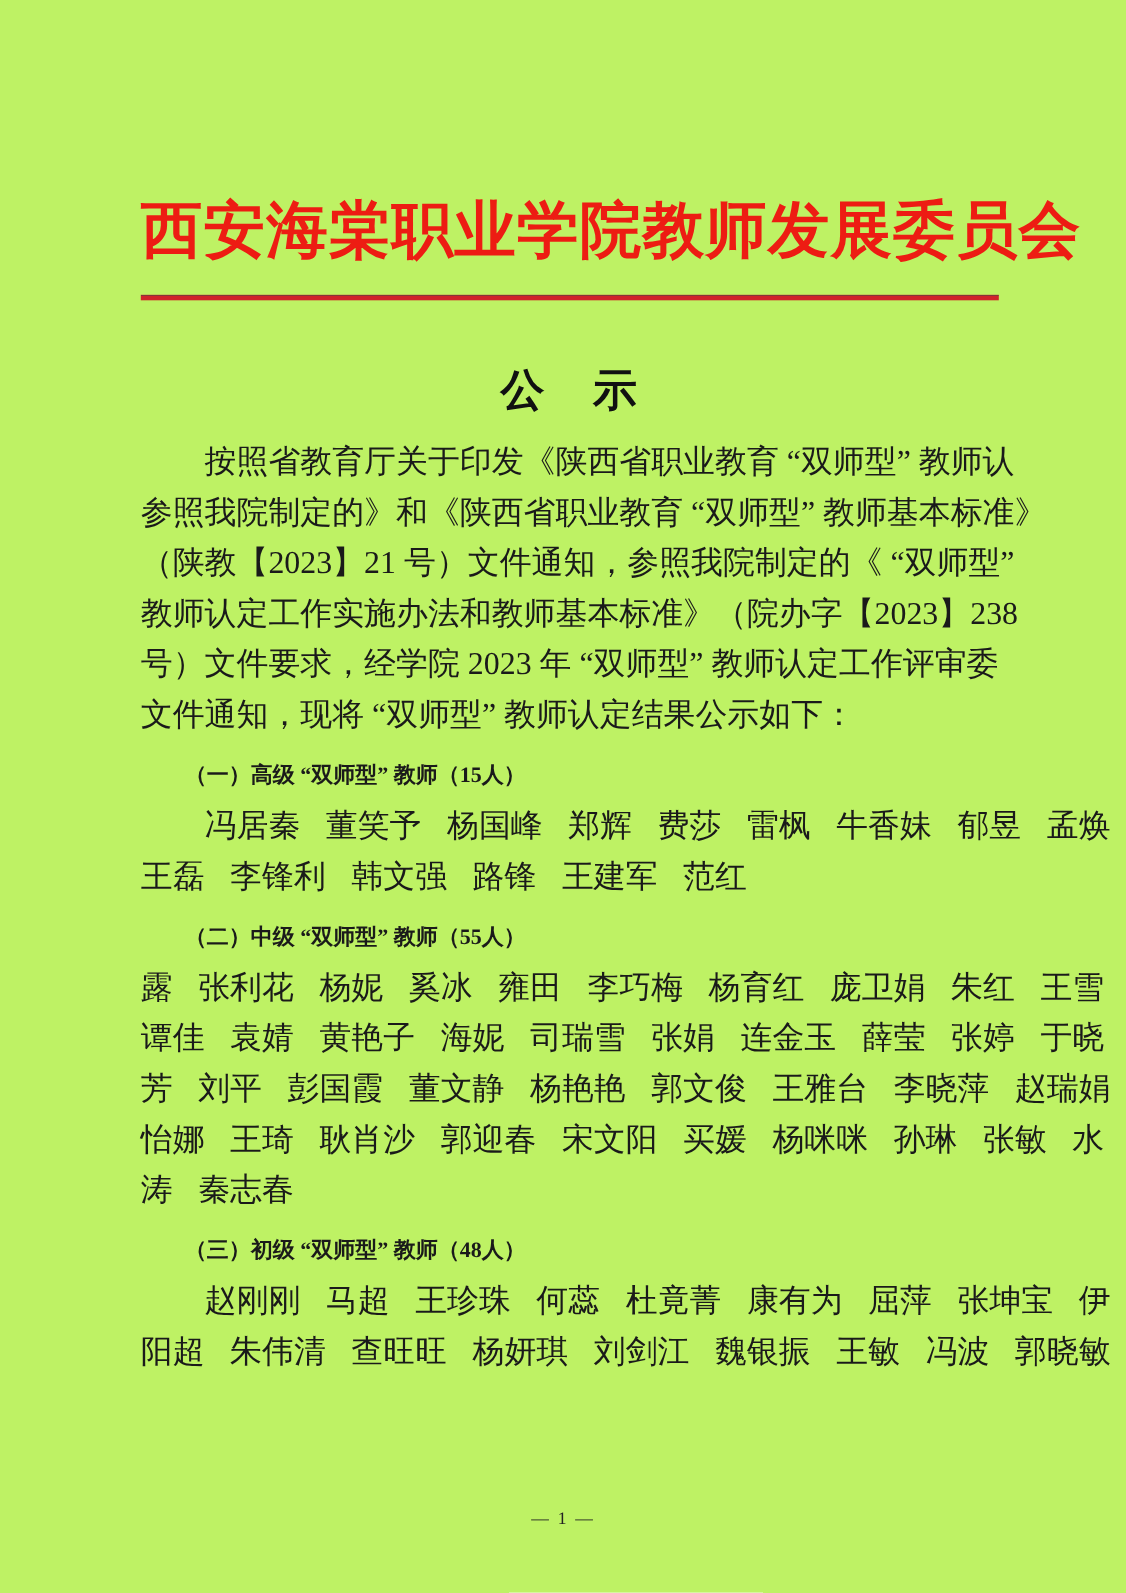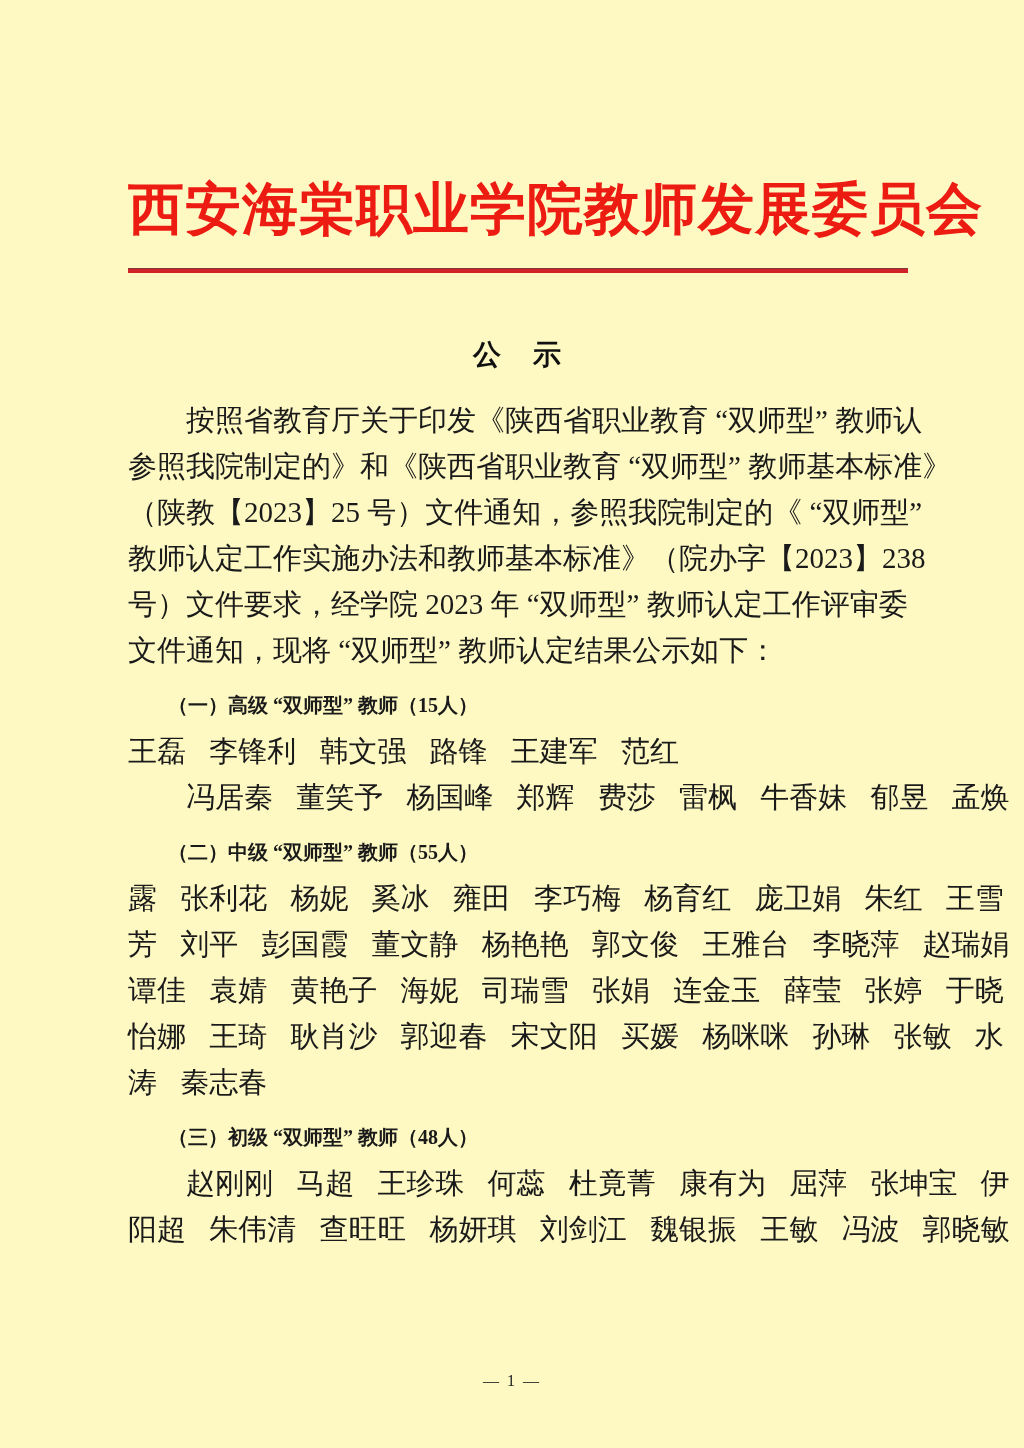--- a/index.html
+++ b/index.html
@@ -1,20 +1,20 @@
 <!DOCTYPE html>
 <html><head>
 <meta charset="utf-8">
 <style>
   html, body { margin: 0; padding: 0; background: #ffffff; }
   .page {
     position: relative;
     width: 1024px;
     height: 1448px;
-    background: #fef9c3;
+    background: #bef264;
     box-sizing: border-box;
     padding-top: 176px;
     font-family: "Liberation Serif", "DejaVu Serif", serif;
     color: #1a1a1a;
     overflow: hidden;
   }
   .content {
     width: 780px;
     margin-left: 128px;
   }
@@ -30,21 +30,21 @@
   }
   .redline {
     height: 5px;
     margin-top: 26px;
     background: #d0232a;
     box-shadow: inset 0 1px 0 rgba(70,70,70,0.55);
   }
   .doc-title {
     font-family: "Liberation Sans", "DejaVu Sans", sans-serif;
     font-weight: bold;
-    font-size: 28px;
+    font-size: 40px;
     line-height: 52px;
     text-align: center;
     color: #111;
     margin: 56px 0 16px 0;
     letter-spacing: 2px;
   }
   .line {
     font-size: 29px;
     line-height: 46px;
     white-space: nowrap;
@@ -77,37 +77,37 @@
   <div class="content">
 
     <div class="letterhead">西安海棠职业学院教师发展委员会</div>
     <div class="redline"></div>
 
     <h1 class="doc-title">公　示</h1>
 
     <div class="para">
       <div class="line indent">按照省教育厅关于印发《陕西省职业教育 “双师型” 教师认</div>
       <div class="line">参照我院制定的》和《陕西省职业教育 “双师型” 教师基本标准》</div>
-      <div class="line">（陕教【2023】25 号）文件通知，参照我院制定的《 “双师型”</div>
+      <div class="line">（陕教【2023】21 号）文件通知，参照我院制定的《 “双师型”</div>
       <div class="line">教师认定工作实施办法和教师基本标准》（院办字【2023】238</div>
       <div class="line">号）文件要求，经学院 2023 年 “双师型” 教师认定工作评审委</div>
       <div class="line">文件通知，现将 “双师型” 教师认定结果公示如下：</div>
     </div>
 
     <div class="section names">
       <div class="section-header">（一）高级 “双师型” 教师（15人）</div>
+      <div class="line indent">冯居秦 董笑予 杨国峰 郑辉 费莎 雷枫 牛香妹 郁昱 孟焕</div>
       <div class="line">王磊 李锋利 韩文强 路锋 王建军 范红</div>
-      <div class="line indent">冯居秦 董笑予 杨国峰 郑辉 费莎 雷枫 牛香妹 郁昱 孟焕</div>
     </div>
 
     <div class="section names">
       <div class="section-header">（二）中级 “双师型” 教师（55人）</div>
       <div class="line">露 张利花 杨妮 奚冰 雍田 李巧梅 杨育红 庞卫娟 朱红 王雪</div>
+      <div class="line">谭佳 袁婧 黄艳子 海妮 司瑞雪 张娟 连金玉 薛莹 张婷 于晓</div>
       <div class="line">芳 刘平 彭国霞 董文静 杨艳艳 郭文俊 王雅台 李晓萍 赵瑞娟</div>
-      <div class="line">谭佳 袁婧 黄艳子 海妮 司瑞雪 张娟 连金玉 薛莹 张婷 于晓</div>
       <div class="line">怡娜 王琦 耿肖沙 郭迎春 宋文阳 买媛 杨咪咪 孙琳 张敏 水</div>
       <div class="line">涛 秦志春</div>
     </div>
 
     <div class="section names">
       <div class="section-header">（三）初级 “双师型” 教师（48人）</div>
       <div class="line indent">赵刚刚 马超 王珍珠 何蕊 杜竟菁 康有为 屈萍 张坤宝 伊</div>
       <div class="line">阳超 朱伟清 查旺旺 杨妍琪 刘剑江 魏银振 王敏 冯波 郭晓敏</div>
     </div>
 

